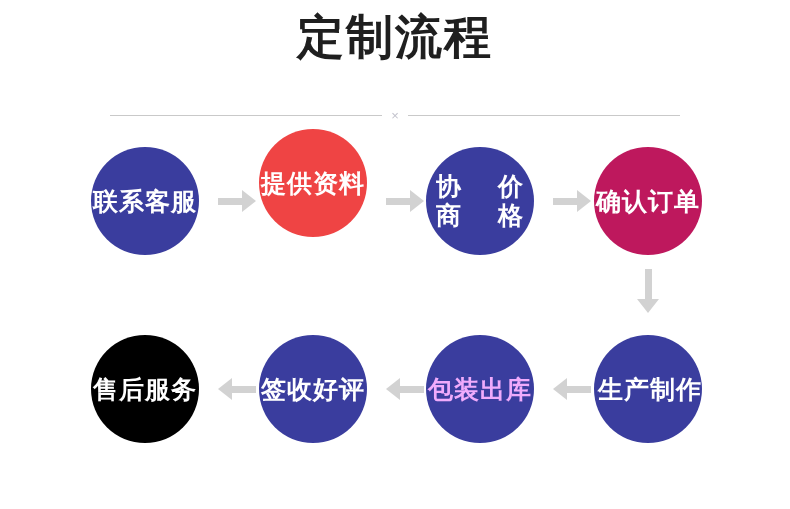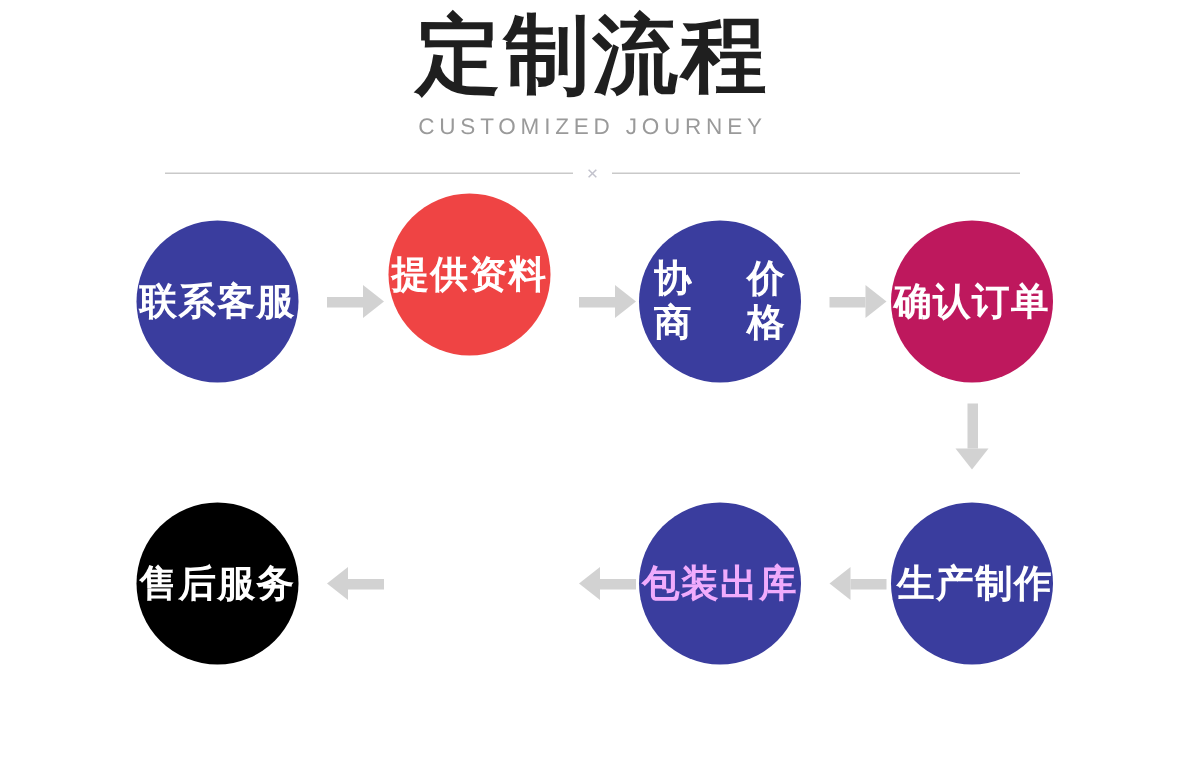--- a/index.html
+++ b/index.html
@@ -19,21 +19,21 @@
   .header {
     position: absolute;
     left: 0;
     top: 0;
     width: 790px;
     text-align: center;
   }
   .title {
     margin: 0;
     padding-top: 4px;
-    font-size: 57px;
+    font-size: 47px;
     line-height: 66px;
     font-weight: bold;
     color: #1f1f1f;
     letter-spacing: 2px;
     font-family: "Liberation Sans", "DejaVu Sans", sans-serif;
   }
   .subtitle {
     margin: 0;
     padding-top: 6px;
     font-size: 15px;
@@ -144,21 +144,20 @@
     border-right: 11px solid transparent;
     border-top: 14px solid #d2d2d2;
     flex: 0 0 auto;
   }
 </style>
 </head>
 <body style="background: rgb(255, 255, 255);">
 
 <div class="header">
   <h1 class="title">定制流程</h1>
-  <div class="subtitle">CUSTOMIZED JOURNEY</div>
 </div>
 
 <div class="divider">
   <span class="rule" style="background: rgb(201, 201, 201);"></span>
   <span class="x-mark">×</span>
   <span class="rule" style="background: rgb(201, 201, 201);"></span>
 </div>
 
 <div class="flow">
 
@@ -215,20 +214,24 @@
   <div class="node" style="left: 426px; top: 335px; background: rgb(58, 61, 158); color: #f0abfc;">
     <span class="ln">包装</span>
     <span class="ln">出库</span>
   </div>
 
   <div class="arrow h left" style="left:386px; top:378px;">
     <span class="head" style="border-right-color: rgb(210, 210, 210);"></span>
     <span class="shaft" style="background: rgb(210, 210, 210);"></span>
   </div>
 
+  <div class="node" style="left: 259px; top: 335px; background: rgb(58, 61, 158); color: rgb(255, 255, 255);">
+    <span class="ln">签收</span>
+    <span class="ln">好评</span>
+  </div>
 
   <div class="arrow h left" style="left:218px; top:378px;">
     <span class="head" style="border-right-color: rgb(210, 210, 210);"></span>
     <span class="shaft" style="background: rgb(210, 210, 210);"></span>
   </div>
 
   <div class="node" style="left: 91px; top: 335px; background: #000000; color: rgb(255, 255, 255);">
     <span class="ln">售后</span>
     <span class="ln">服务</span>
   </div>

